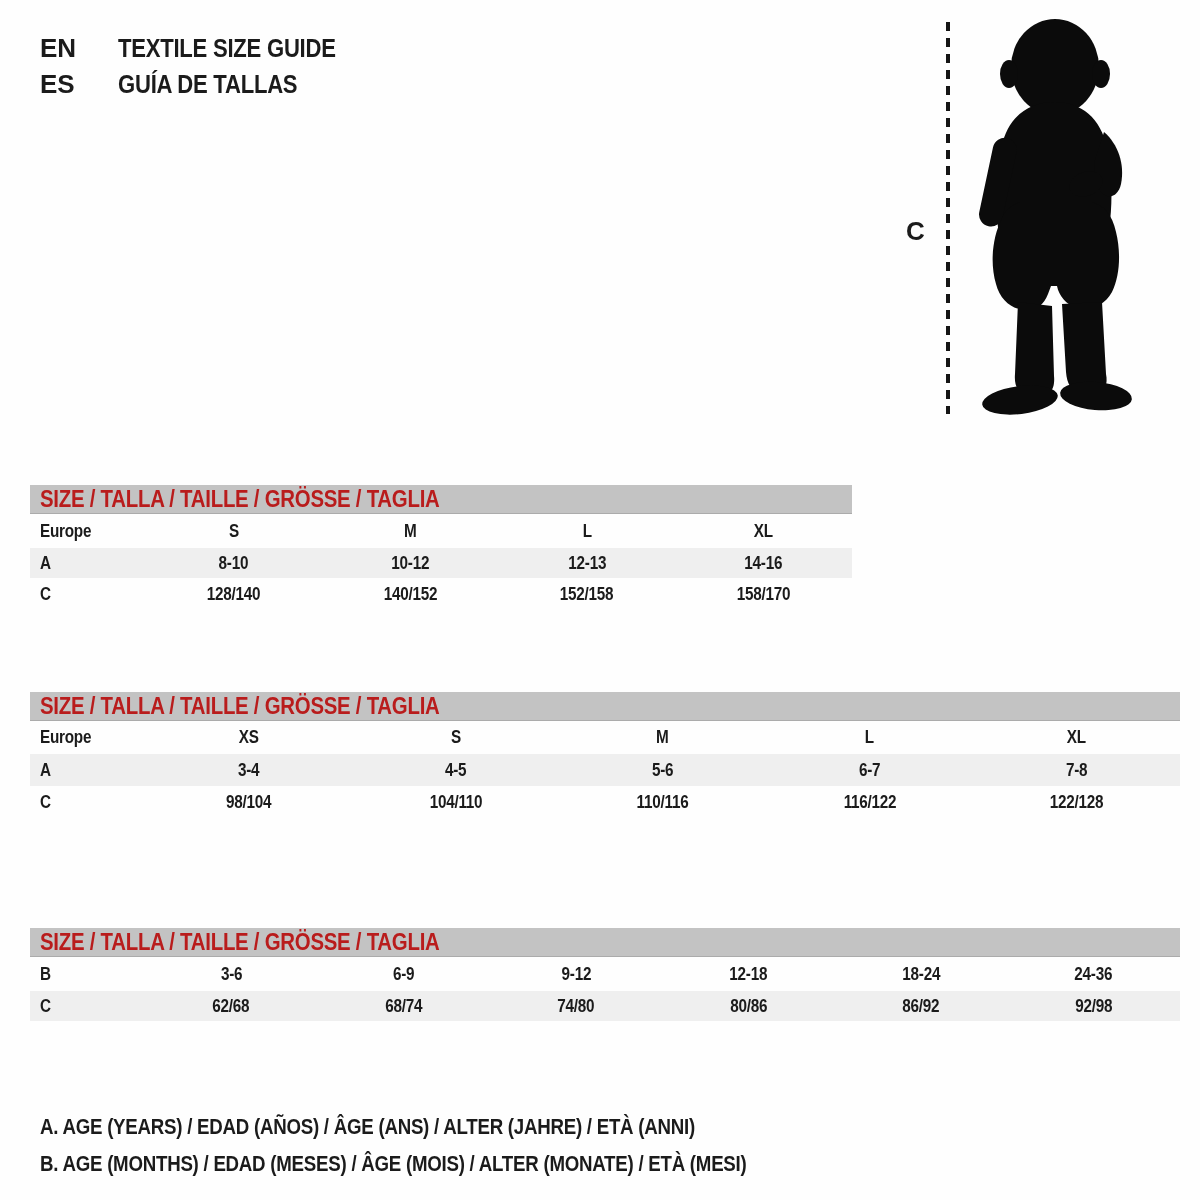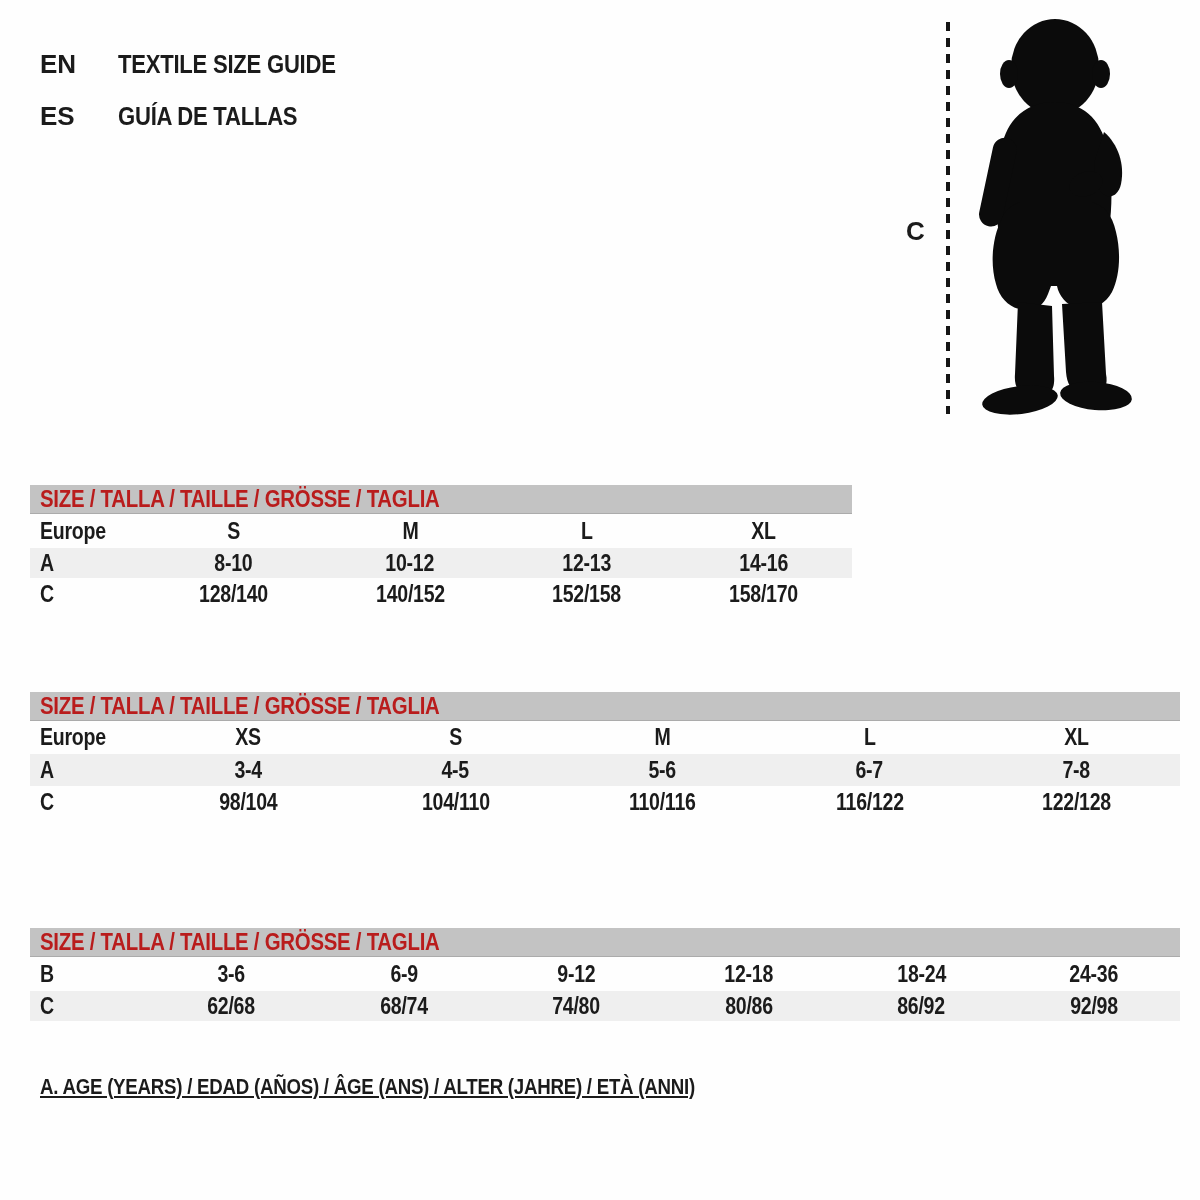--- a/index.html
+++ b/index.html
@@ -3,40 +3,40 @@
 <meta charset="utf-8">
 <style>
   html,body{margin:0;padding:0;background:#fff;}
   #page{position:relative;width:1200px;height:1200px;background:#fefefe;overflow:hidden;
         font-family:"Liberation Sans",sans-serif;font-weight:700;color:#1b1b1b;}
   
   .cx{display:inline-block;transform:scaleX(.85);transform-origin:0 50%;white-space:nowrap;letter-spacing:-.3px;}
   .cxc{transform-origin:50% 50%;}
   
   .langs{position:absolute;left:40px;top:30px;}
-  .lrow{display:flex;height:36px;align-items:center;font-size:26px;margin-top:16px;}
+  .lrow{display:flex;height:36px;align-items:center;font-size:26px;}
   .lrow .code{width:78px;}
   
   .dashline{position:absolute;left:946px;top:22px;width:4px;height:392px;
             background:repeating-linear-gradient(to bottom,#151515 0 9px,transparent 9px 16px);}
   .clabel{position:absolute;left:906px;top:216px;font-size:26px;}
   .baby{position:absolute;left:960px;top:12px;}
   
   .stitle{position:absolute;left:40px;font-size:22px;white-space:nowrap;}
   .sub-a{font-size:15px;vertical-align:-3px;}
   
   .tbl{position:absolute;left:30px;}
   .hbar{background:#c3c3c3;height:28px;display:flex;align-items:center;
         padding-left:10px;font-size:24px;color:#b91c1c;border-bottom:1px solid #ababab;}
-  .trow{display:flex;align-items:center;font-size:23px;}
+  .trow{display:flex;align-items:center;font-size:18px;}
   .trow .lab{width:115px;padding-left:10px;box-sizing:border-box;}
   .trow .c{flex:1;text-align:center;}
   .shade{background:#efefef;}
   
-  .legend{position:absolute;left:40px;top:1068px;text-decoration:underline;}
+  .legend{position:absolute;left:40px;top:1108px;}
   .legrow{height:37px;display:flex;align-items:center;font-size:22px;}
 </style>
 </head>
 <body>
 
 <div id="page">
 
   <div class="langs">
     <div class="lrow">
       <span class="code">EN</span>
@@ -158,15 +158,18 @@
       <span class="c"><span class="cx cxc">80/86</span></span>
       <span class="c"><span class="cx cxc">86/92</span></span>
       <span class="c"><span class="cx cxc">92/98</span></span>
     </div>
   </div>
 
   <div class="legend">
     <div class="legrow">
         <span class="cx">A. AGE (YEARS) / EDAD (AÑOS) / ÂGE (ANS) / ALTER (JAHRE) / ETÀ (ANNI)</span>
       </div>
+    <div class="legrow">
+        <span class="cx">B. AGE (MONTHS) / EDAD (MESES) / ÂGE (MOIS) / ALTER (MONATE) / ETÀ (MESI)</span>
+      </div>
   </div>
 
 </div>
 
 </body></html>

